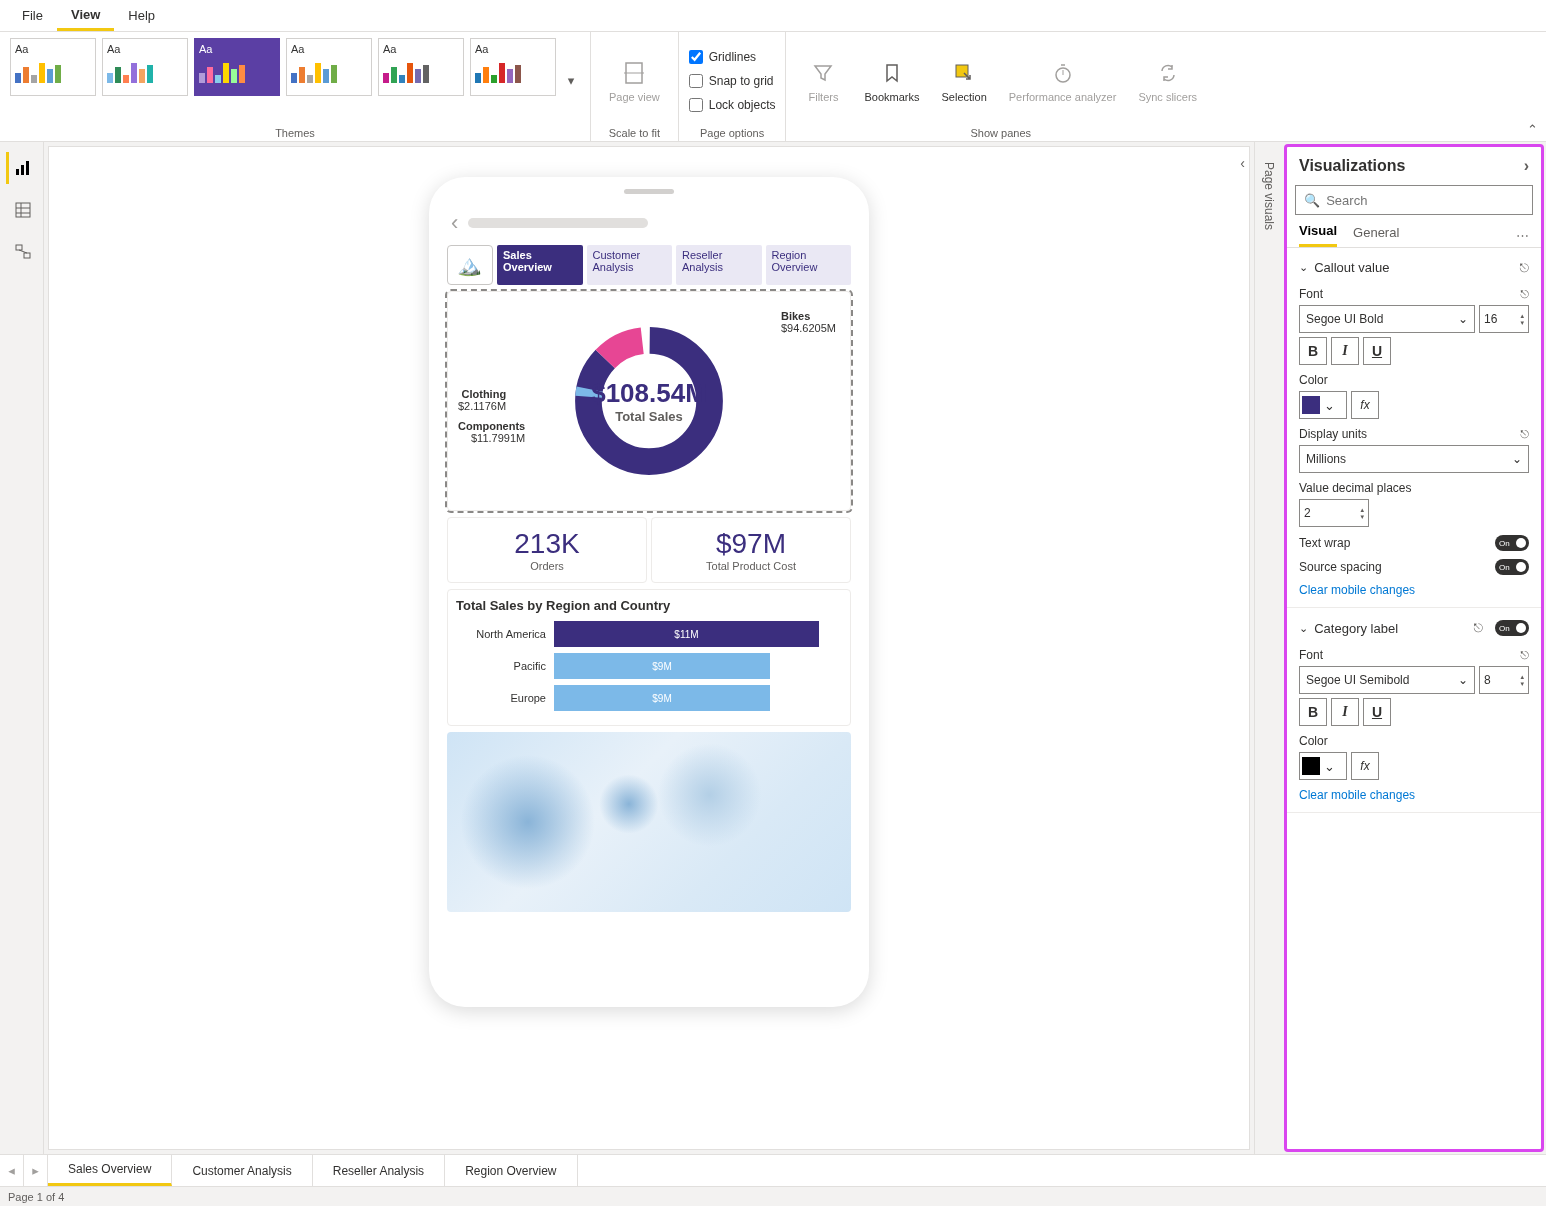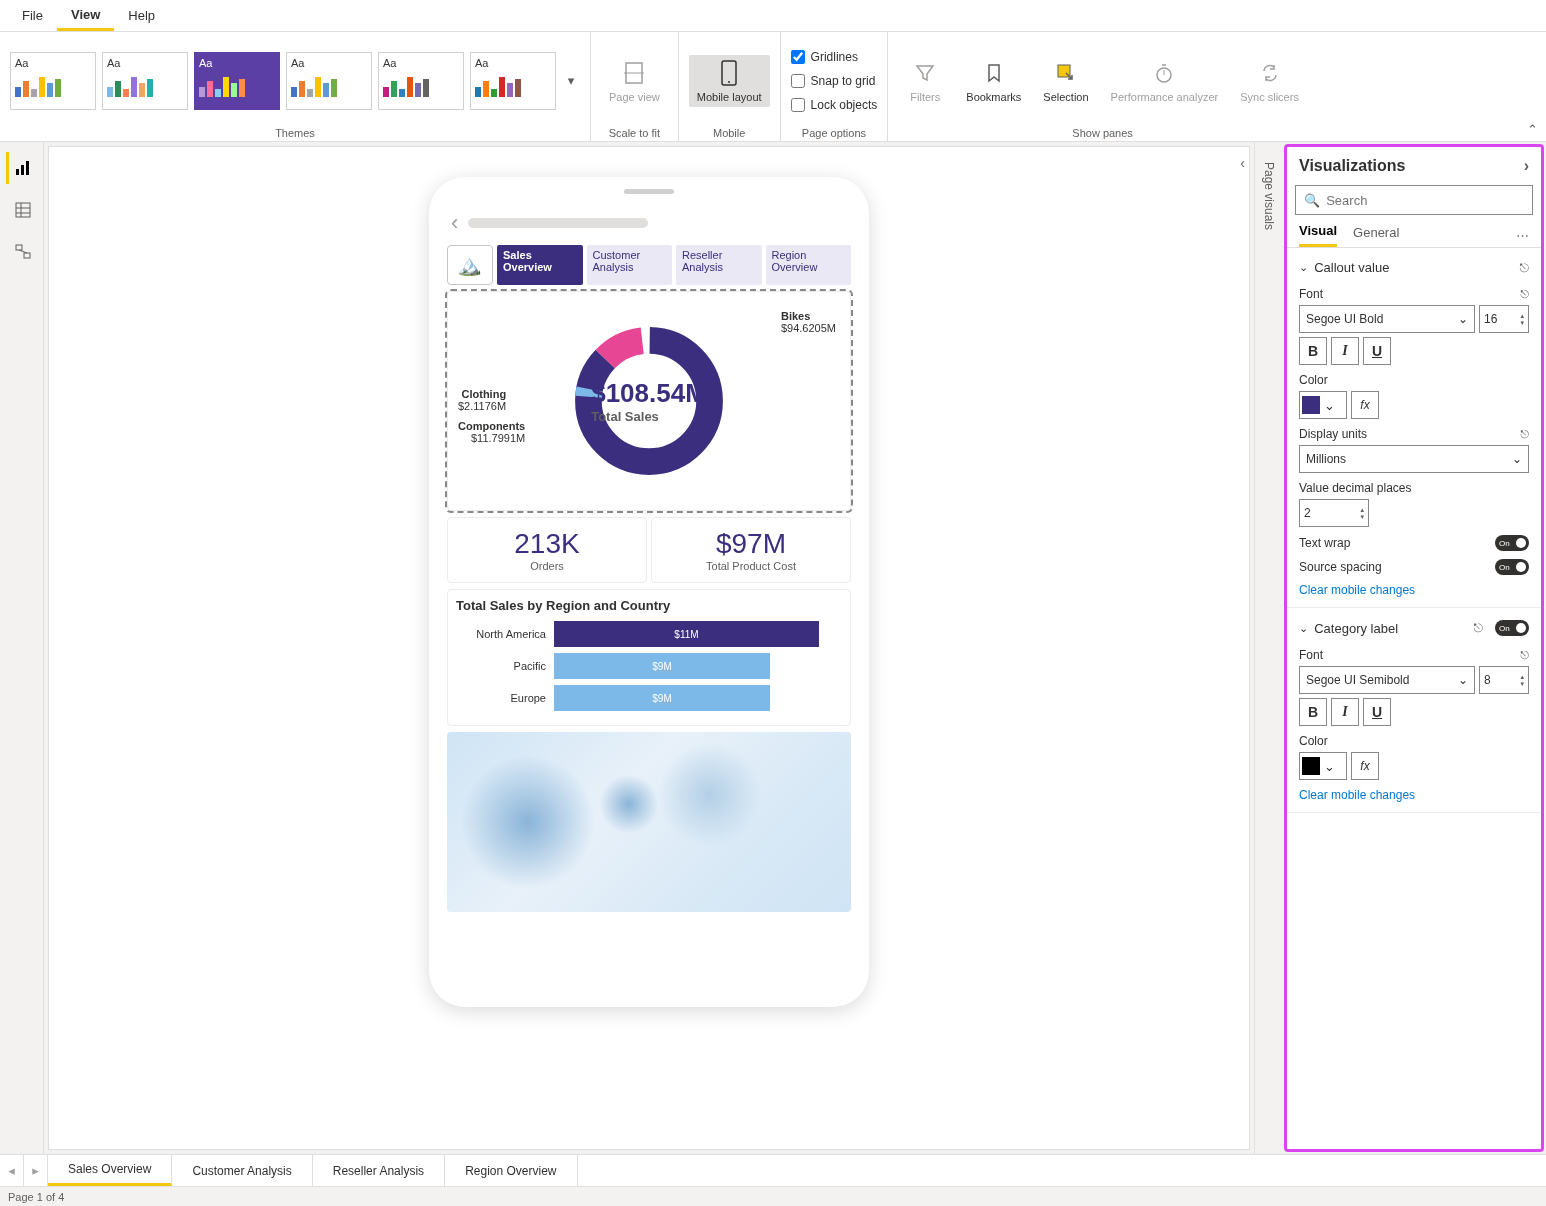--- a/index.html
+++ b/index.html
@@ -6,21 +6,21 @@
 body { background: #f3f2f1; width: 1546px; height: 1206px; overflow: hidden; font-size: 13px; color: #323130; }
 
 
 .menubar { background: #fff; height: 32px; display: flex; align-items: center; padding: 0 8px; border-bottom: 1px solid #e1dfdd; }
 .menubar-item { padding: 6px 14px; cursor: pointer; }
 .menubar-item.active { border-bottom: 3px solid #f2c811; font-weight:600;}
 
 
 .ribbon { background: #fff; height: 110px; display: flex; border-bottom: 1px solid #e1dfdd; position:relative;}
 .ribbon-group { display: flex; flex-direction: column; align-items: center; justify-content: space-between; border-right: 1px solid #e1dfdd; padding: 6px 10px 2px; }
-.ribbon-group-body { display:flex; align-items:center; gap:6px; flex:1;}
+.ribbon-group-body { display:flex; gap:6px; flex:1;}
 .ribbon-group-label { font-size: 11px; color: #605e5c; padding-top:4px;}
 .theme-swatch { width: 86px; height: 58px; border: 1px solid #d2d0ce; background:#fff; display:flex; flex-direction:column; padding:4px; gap:4px; cursor:pointer;}
 .theme-swatch.selected { background:#5b3fa4; border-color:#5b3fa4;}
 .theme-swatch .aa { font-size:11px; color:#333;}
 .theme-swatch.selected .aa{color:#fff;}
 .theme-bars{display:flex;gap:2px;align-items:flex-end;height:24px;}
 .theme-bars span{width:6px;}
 .theme-more{width:18px;display:flex;align-items:center;justify-content:center;color:#605e5c;cursor:pointer;}
 .ribbon-btn { display:flex;flex-direction:column;align-items:center;justify-content:center;gap:4px;padding:4px 8px;min-width:54px;cursor:pointer;border-radius:2px;}
 .ribbon-btn.toggled{background:#e1dfdd;}
@@ -45,21 +45,21 @@
 .phone-header{height:36px;display:flex;align-items:center;gap:10px;padding:0 8px;}
 .phone-back{color:#a19f9d;font-size:22px;}
 .phone-title-skeleton{flex:1;height:10px;background:#e1dfdd;border-radius:5px;max-width:180px;}
 .phone-tabs{display:flex;gap:4px;padding:0 4px;margin-top:4px;}
 .phone-logo{width:46px;height:40px;border:1px solid #c8c6c4;border-radius:4px;display:flex;align-items:center;justify-content:center;font-size:20px;}
 .phone-tab{flex:1;background:#eae8f4;border-radius:2px;padding:4px 6px;font-size:11px;color:#3b2e7e;line-height:12px;cursor:pointer;}
 .phone-tab.active{background:#3b2e7e;color:#fff;font-weight:600;}
 .donut-card{margin:6px 4px;background:#fff;border:1px solid #edebe9;border-radius:4px;height:220px;position:relative;display:flex;align-items:center;justify-content:center;}
 .donut-card.selected{outline:2px dashed #8a8886;}
 .donut-svg{}
-.donut-center{position:absolute;}
+.donut-center{position:absolute;text-align:center;}
 .donut-value{font-size:26px;font-weight:700;color:#3b2e7e;}
 .donut-label{font-size:13px;color:#605e5c;font-weight:bold;}
 .donut-callout{position:absolute;font-size:11px;font-weight:700;color:#323130;}
 .donut-callout .sub{font-weight:400;}
 .kpi-row{display:flex;gap:4px;margin:0 4px;}
 .kpi{flex:1;background:#fff;border:1px solid #edebe9;border-radius:4px;text-align:center;padding:10px 4px;}
 .kpi-val{font-size:28px;font-weight:400;color:#3b2e7e;}
 .kpi-lab{font-size:11px;color:#605e5c;}
 .region-card{margin:6px 4px;background:#fff;border:1px solid #edebe9;border-radius:4px;padding:8px;}
 .region-title{font-size:13px;font-weight:600;margin-bottom:8px;}
@@ -205,34 +205,20 @@
               <rect x="6" y="4" width="16" height="20" fill="none" stroke="#a19f9d" stroke-width="1.5"></rect>
               <line x1="4" y1="14" x2="24" y2="14" stroke="#a19f9d"></line>
             </svg>
           </div>
         <div class="ribbon-btn-label">Page view</div>
       </div>
     </div>
     <div class="ribbon-group-label">Scale to fit</div>
   </div>
 
-  <div class="ribbon-group">
-    <div class="ribbon-group-body">
-      <div class="ribbon-btn toggled">
-        <div class="ribbon-icon">
-            <svg width="20" height="28" viewBox="0 0 20 28">
-              <rect x="3" y="2" width="14" height="24" rx="2" fill="none" stroke="#323130" stroke-width="1.5"></rect>
-              <circle cx="10" cy="23" r="1" fill="#323130"></circle>
-            </svg>
-          </div>
-        <div class="ribbon-btn-label">Mobile layout</div>
-      </div>
-    </div>
-    <div class="ribbon-group-label">Mobile</div>
-  </div>
 
   <div class="ribbon-group">
     <div class="ribbon-group-body" style="flex-direction:column;align-items:flex-start;justify-content:center;">
       <label class="checkbox-row">
           <input type="checkbox" checked="" style="">
           <span>Gridlines</span>
         </label>
       <label class="checkbox-row">
           <input type="checkbox" style="">
           <span>Snap to grid</span>

